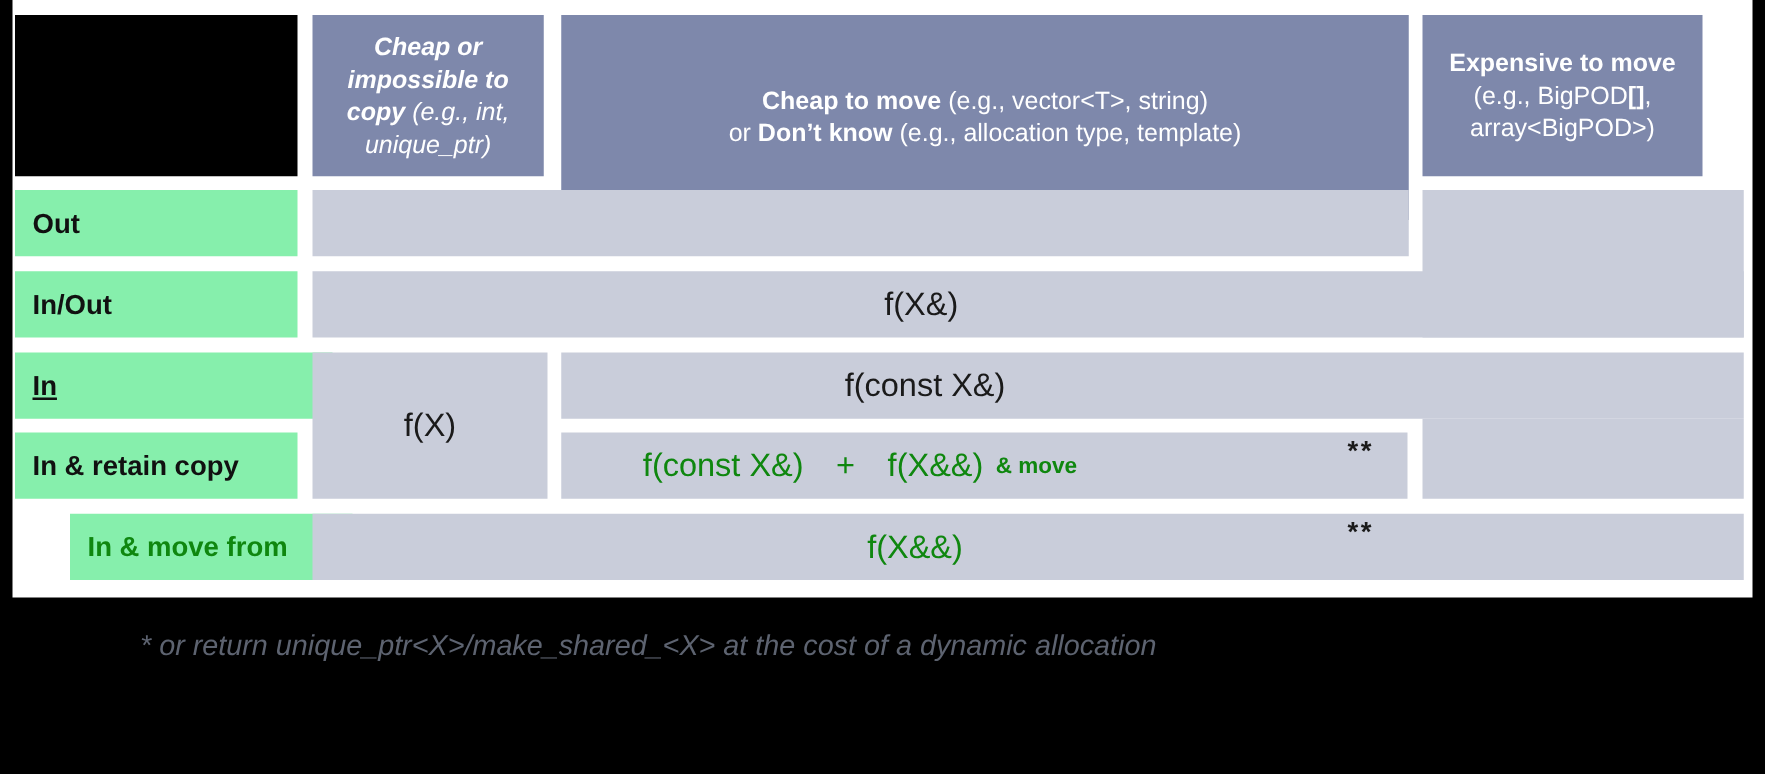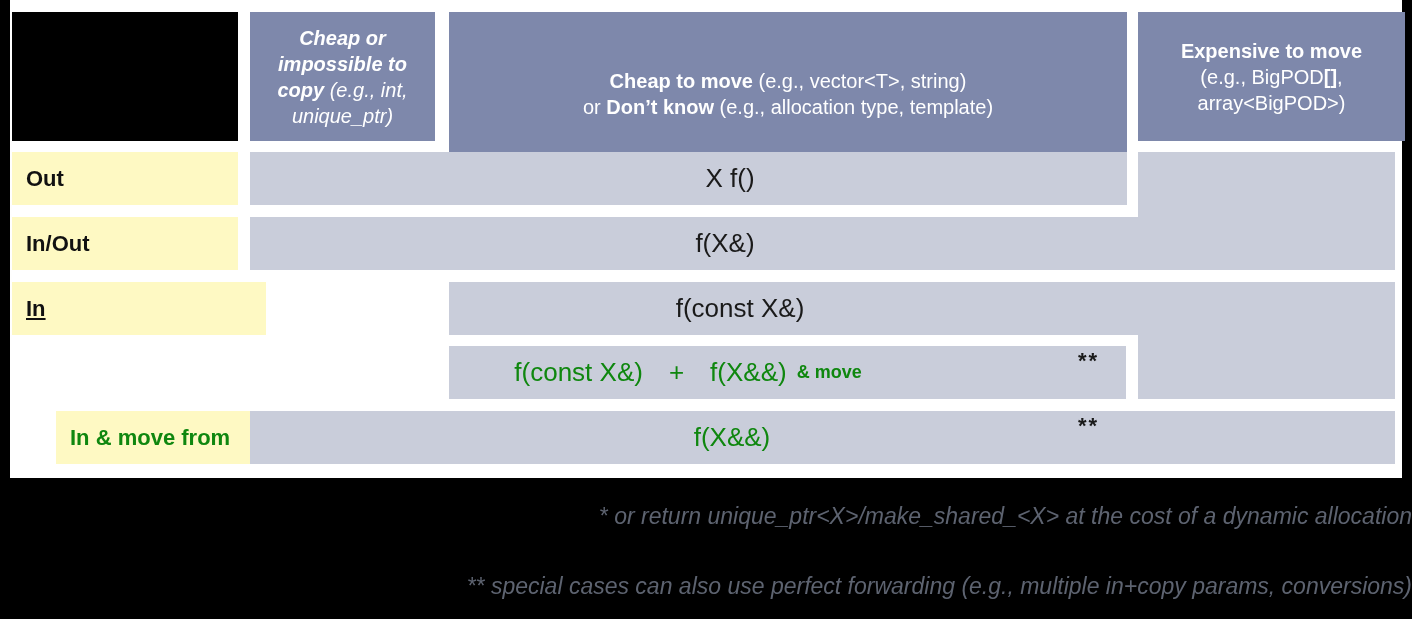--- a/index.html
+++ b/index.html
@@ -25,21 +25,21 @@
     display: flex;
     align-items: center;
     justify-content: center;
     text-align: center;
     font-size: 20px;
     line-height: 26px;
   }
   .cell-header .b { font-weight: bold; }
   .corner { background: #000000; }
   .row-label {
-    background: #fef9c3;
+    background: #86efac;
     color: #111111;
     font-weight: bold;
     font-size: 22px;
     display: flex;
     align-items: center;
     padding-left: 14px;
   }
   .row-label.green { color: #0f870f; margin-left: 44px; }
   .cell-body { background: #c9cdda; }
   .code-layer {
@@ -56,21 +56,21 @@
   .note {
     font-size: 22px;
     font-weight: bold;
     color: #1a1a1a;
     letter-spacing: 2px;
   }
   .footnote {
     color: #5d6370;
     font-style: italic;
     font-size: 23px;
-    text-align: right;
+    text-align: left;
   }
 </style>
 </head>
 <body>
 
 <div id="page">
   <div id="panel"></div>
 
   <div class="abs corner" style="left:12px; top:12px; width:226px; height:129px;"></div>
 
@@ -80,57 +80,57 @@
     </div>
   </div>
 
   <div class="abs cell-header" style="left:449px; top:12px; width:678px; height:164px;">
     <div>
       <div><span class="b">Cheap to move</span><span> (e.g., vector&lt;T&gt;, string)</span></div>
       <div><span>or </span><span class="b">Don’t know</span><span> (e.g., allocation type, template)</span></div>
     </div>
   </div>
 
-  <div class="abs cell-header" style="left:1138px; top:12px; width:267px; height:129px;">
+  <div class="abs cell-header" style="left:1138px; top:12px; width:224px; height:129px;">
     <div>
       <div class="b">Expensive to move</div>
       <div><span>(e.g., BigPOD</span><span class="b">[]</span><span>,</span></div>
       <div>array&lt;BigPOD&gt;)</div>
     </div>
   </div>
 
   <div class="abs row-label" style="left:12px; top:152px; width:226px; height:53px;">Out</div>
   <div class="abs row-label" style="left:12px; top:217px; width:226px; height:53px;">In/Out</div>
   <div class="abs row-label" style="left:12px; top:282px; width:254px; height:53px;text-decoration:underline;">In</div>
+  <div class="abs row-label" style="left:12px; top:346px; width:226px; height:53px;">In &amp; retain copy</div>
   <div class="abs row-label green" style="left:12px; top:411px; width:226px; height:53px;">In &amp; move from</div>
 
   <div class="abs cell-body" style="left:250px; top:152px; width:877px; height:53px;"></div>
   <div class="abs cell-body" style="left:1138px; top:152px; width:257px; height:118px;"></div>
   <div class="abs cell-body" style="left:250px; top:217px; width:1145px; height:53px;"></div>
+  <div class="abs cell-body code-layer" style="left:250px; top:282px; width:188px; height:117px;">
+    <span>f(X)</span>
+  </div>
   <div class="abs cell-body" style="left:449px; top:282px; width:946px; height:53px;"></div>
   <div class="abs cell-body" style="left:1138px; top:335px; width:257px; height:64px;"></div>
   <div class="abs cell-body" style="left:449px; top:346px; width:677px; height:53px;"></div>
   <div class="abs cell-body" style="left:250px; top:411px; width:1145px; height:53px;"></div>
 
-  <div class="abs code-layer" style="left:250px; top:152px; width:960px; height:53px;">
-    <span>X f()</span>
-  </div>
-  <div class="abs code-layer" style="left:238px; top:217px; width:974px; height:53px;">
+  <div class="abs code-layer" style="left:250px; top:217px; width:974px; height:53px;">
     <span>f(X&amp;)</span>
   </div>
   <div class="abs code-layer" style="left:250px; top:282px; width:980px; height:53px;">
     <span>f(const X&amp;)</span>
   </div>
   <div class="abs code-layer green" style="left:250px; top:346px; width:876px; height:53px;">
     <span>f(const X&amp;)</span>
     <span class="plus">+</span>
     <span>f(X&amp;&amp;)</span>
     <span class="code-suffix">&amp; move</span>
   </div>
   <div class="abs note" style="left:1078px; top:348px;">**</div>
   <div class="abs code-layer green" style="left:250px; top:411px; width:964px; height:53px;">
     <span>f(X&amp;&amp;)</span>
   </div>
   <div class="abs note" style="left:1078px; top:413px;">**</div>
 
   <div class="abs footnote" style="left:112px; top:503px; width:1300px;">* or return unique_ptr&lt;X&gt;/make_shared_&lt;X&gt; at the cost of a dynamic allocation</div>
-  <div class="abs footnote" style="left:132px; top:573px; width:1280px;">** special cases can also use perfect forwarding (e.g., multiple in+copy params, conversions)</div>
 </div>
 
 </body></html>

